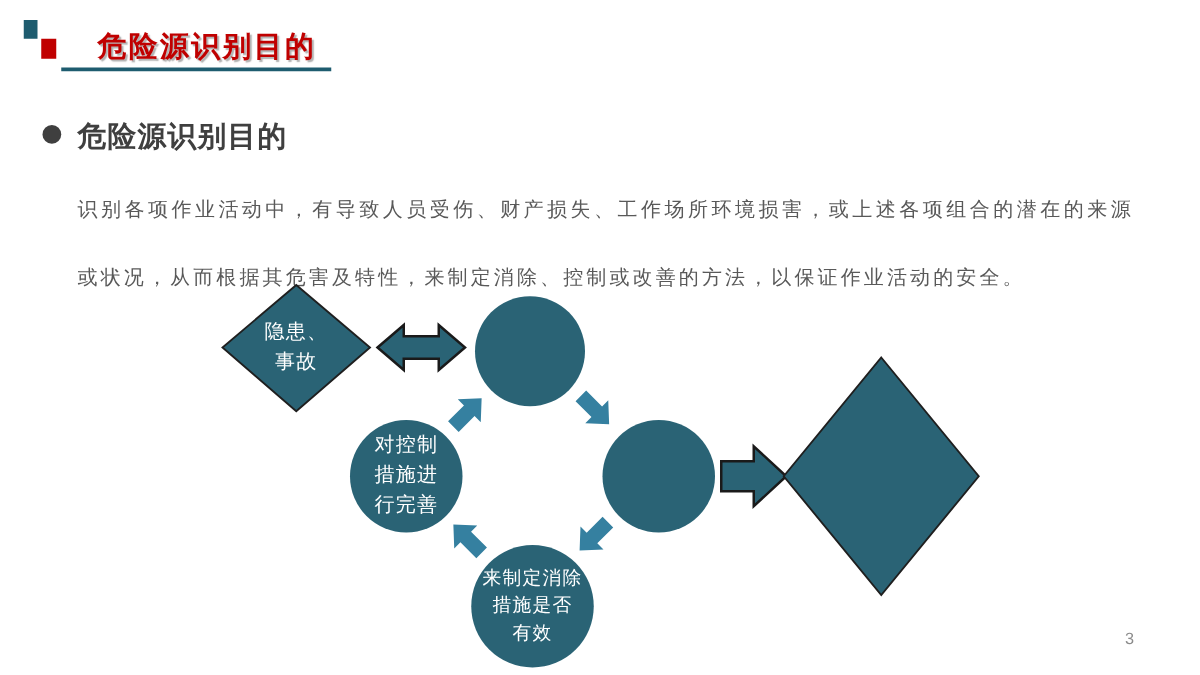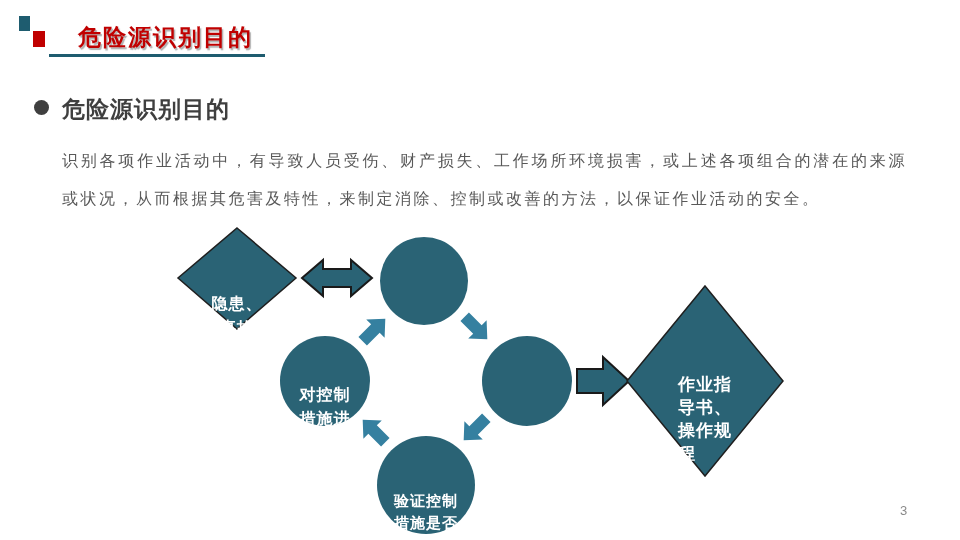--- a/index.html
+++ b/index.html
@@ -24,30 +24,30 @@
   
   .bullet-dot{position:absolute;left:34px;top:100px;width:15px;height:15px;border-radius:50%;background:#3f3f3f;}
   .section-heading{
     position:absolute;left:62px;top:94px;
     font-size:23px;font-weight:bold;color:#3f3f3f;letter-spacing:1px;
   }
 
   
   .body-paragraph{
     position:absolute;left:62px;top:142px;width:845px;
-    font-size:16px;line-height:38px;letter-spacing:2.5px;
+    font-size:16px;line-height:54px;letter-spacing:2.5px;
     color:#595959;text-align:justify;
   }
 
   
   .diagram-svg{position:absolute;left:0;top:0;width:960px;height:540px;}
   .label{
     position:absolute;transform:translate(-50%,-50%);
-    color:#ffffff;font-weight:bold;text-align:center;
-    white-space:pre-line;letter-spacing:1px;margin-top:38px;
+    color:#ffffff;font-weight:normal;text-align:center;
+    white-space:pre-line;letter-spacing:1px;
   }
   .lbl-16{font-size:16px;line-height:24px;}
   .lbl-15{font-size:15px;line-height:22px;}
   .lbl-17{font-size:17px;line-height:23px;text-align:left;}
 
   
   .page-number{position:absolute;left:900px;top:503px;font-size:13px;color:#8a8a8a;}
 </style>
 </head>
 <body>
@@ -80,25 +80,21 @@
     <polygon points="-16,-6 2,-6 2,-13 16,0 2,13 2,6 -16,6" fill="#3580a0" transform="translate(475,429) rotate(135)"></polygon>
     <polygon points="-16,-6 2,-6 2,-13 16,0 2,13 2,6 -16,6" fill="#3580a0" transform="translate(374,431) rotate(-135)"></polygon>
 
     <polygon points="577,369 603,369 603,357 629,381 603,405 603,393 577,393" fill="#2a6375" stroke="#1a1a1a" stroke-width="2"></polygon>
 
     <polygon points="705,286 783,381 705,476 627,381" fill="#2a6375" stroke="#1f1f1f" stroke-width="1.5"></polygon>
   </svg>
 
   <div class="label lbl-16" style="left:237px;top:278px;">隐患、
 事故</div>
-  <div class="label lbl-15" style="left:426px;top:485px;">验证控制
+  <div class="label lbl-15" style="left:426px;top:485px;">来制定消除
 措施是否
 有效</div>
   <div class="label lbl-16" style="left:325px;top:381px;">对控制
 措施进
 行完善</div>
-  <div class="label lbl-17" style="left:705px;top:381px;">作业指
-导书、
-操作规
-程</div>
 
   <div class="page-number">3</div>
 </div>
 
 </body></html>

